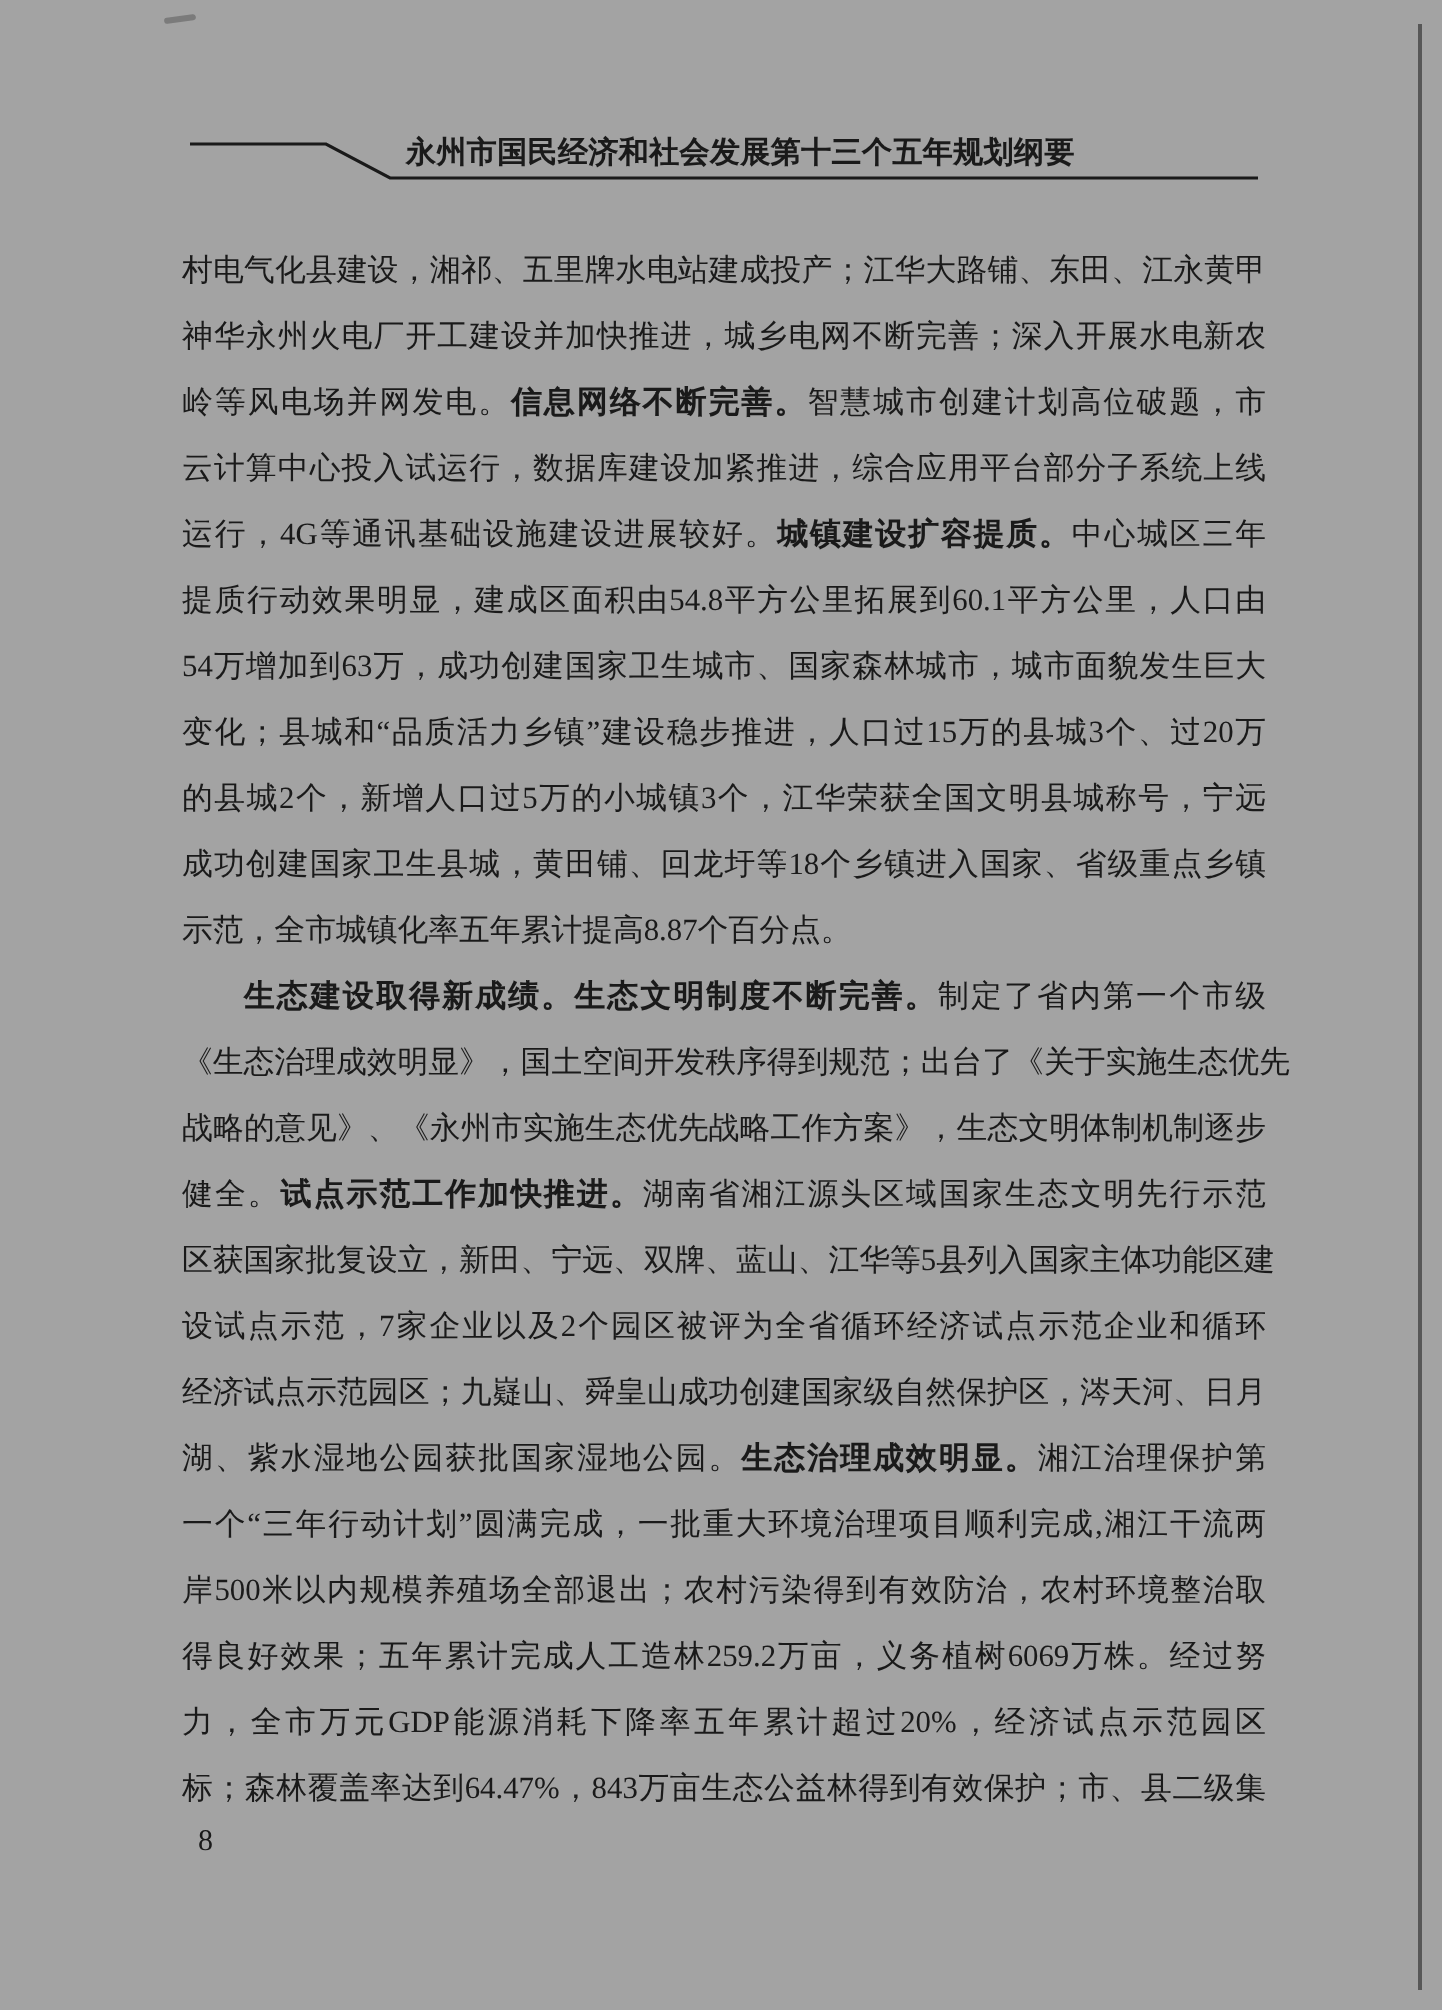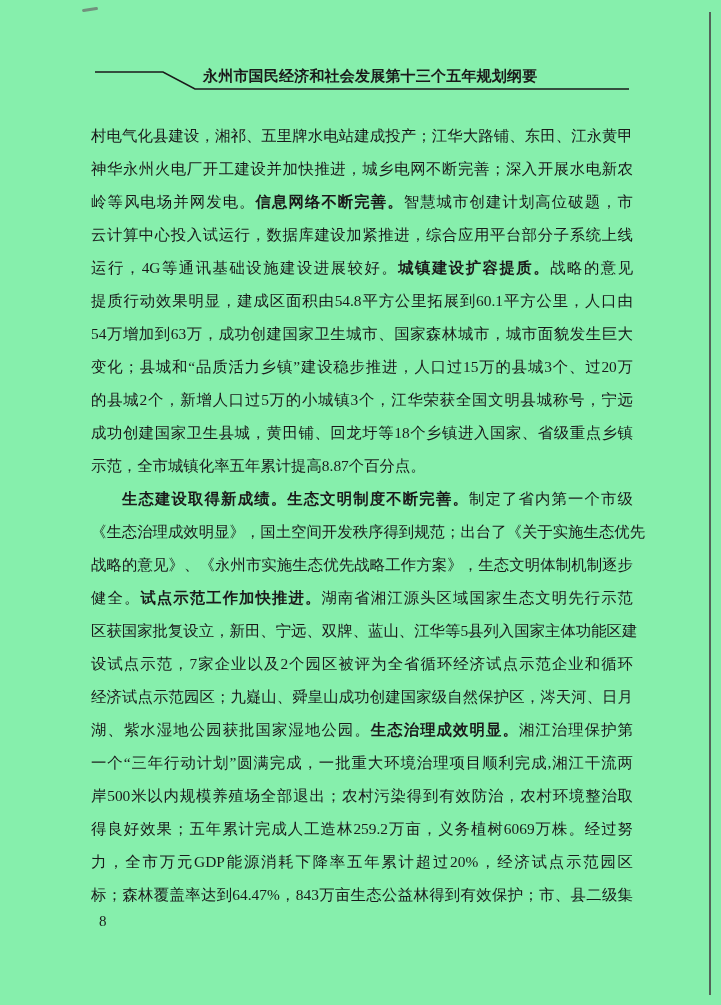--- a/index.html
+++ b/index.html
@@ -1,19 +1,19 @@
 <!DOCTYPE html>
 <html><head>
 <meta charset="utf-8">
 <style>
   html,body{margin:0;padding:0;background:#e8e8e8;}
   .page{
     position:relative;
     width:721px;height:1005px;
-    background:#86efac;
+    background:#a3a3a3;
     overflow:hidden;
     font-family:"Liberation Serif","DejaVu Serif",serif;
     color:#1a1a1a;
   }
   
   .scan-mark{
     position:absolute;left:82px;top:8px;width:16px;height:3px;
     background:#6a6a6a;opacity:.7;border-radius:2px;transform:rotate(-8deg);
   }
   
@@ -63,21 +63,21 @@
     </svg>
     <div class="header-title">永州市国民经济和社会发展第十三个五年规划纲要</div>
   </div>
 
   <main class="body-text" id="body-container">
       <div class="para">
         <div class="line"><span class="seg">村电气化县建设，湘祁、五里牌水电站建成投产；江华大路铺、东田、江永黄甲</span></div>
         <div class="line"><span class="seg">神华永州火电厂开工建设并加快推进，城乡电网不断完善；深入开展水电新农</span></div>
         <div class="line"><span class="seg">岭等风电场并网发电。</span><span class="seg bold">信息网络不断完善。</span><span class="seg">智慧城市创建计划高位破题，市</span></div>
         <div class="line"><span class="seg">云计算中心投入试运行，数据库建设加紧推进，综合应用平台部分子系统上线</span></div>
-        <div class="line"><span class="seg">运行，4G等通讯基础设施建设进展较好。</span><span class="seg bold">城镇建设扩容提质。</span><span class="seg">战略的意见</span></div>
+        <div class="line"><span class="seg">运行，4G等通讯基础设施建设进展较好。</span><span class="seg bold">城镇建设扩容提质。</span><span class="seg">中心城区三年</span></div>
         <div class="line"><span class="seg">提质行动效果明显，建成区面积由54.8平方公里拓展到60.1平方公里，人口由</span></div>
         <div class="line"><span class="seg">54万增加到63万，成功创建国家卫生城市、国家森林城市，城市面貌发生巨大</span></div>
         <div class="line"><span class="seg">变化；县城和“品质活力乡镇”建设稳步推进，人口过15万的县城3个、过20万</span></div>
         <div class="line"><span class="seg">的县城2个，新增人口过5万的小城镇3个，江华荣获全国文明县城称号，宁远</span></div>
         <div class="line"><span class="seg">成功创建国家卫生县城，黄田铺、回龙圩等18个乡镇进入国家、省级重点乡镇</span></div>
         <div class="line end"><span class="seg">示范，全市城镇化率五年累计提高8.87个百分点。</span></div>
       </div>
       <div class="para">
         <div class="line indent"><span class="seg bold">生态建设取得新成绩。生态文明制度不断完善。</span><span class="seg">制定了省内第一个市级</span></div>
         <div class="line"><span class="seg">《生态治理成效明显》，国土空间开发秩序得到规范；出台了《关于实施生态优先</span></div>

